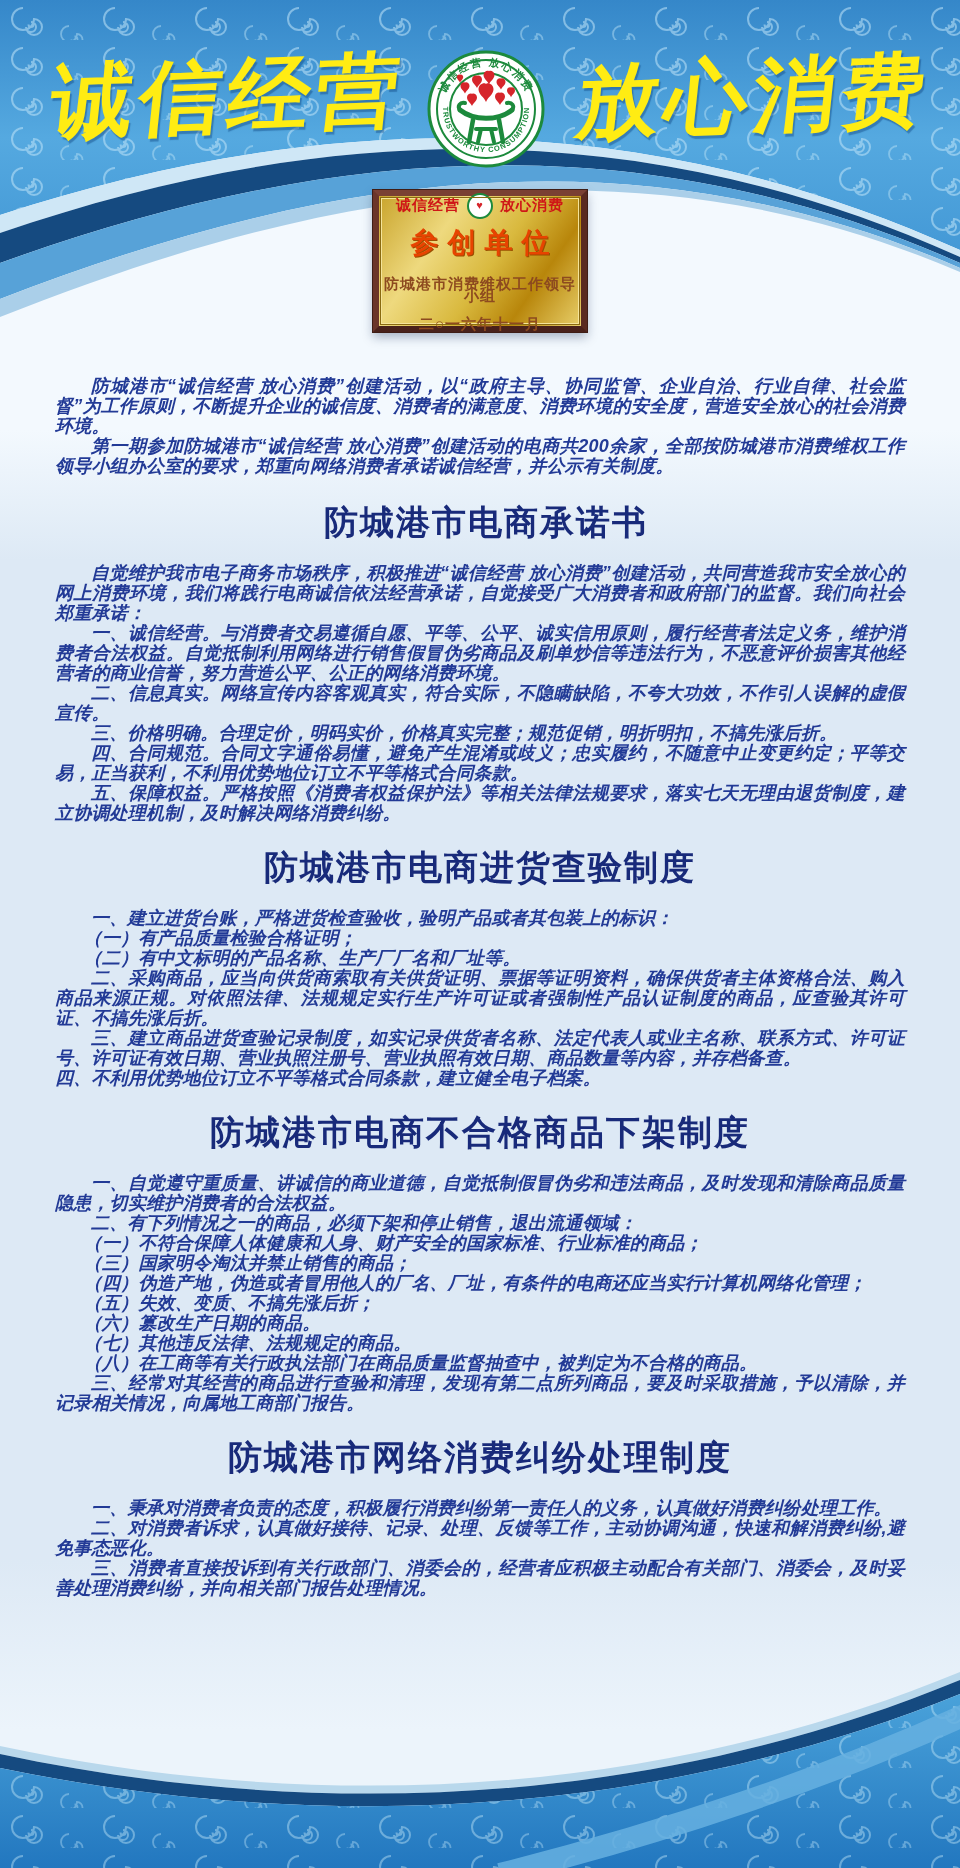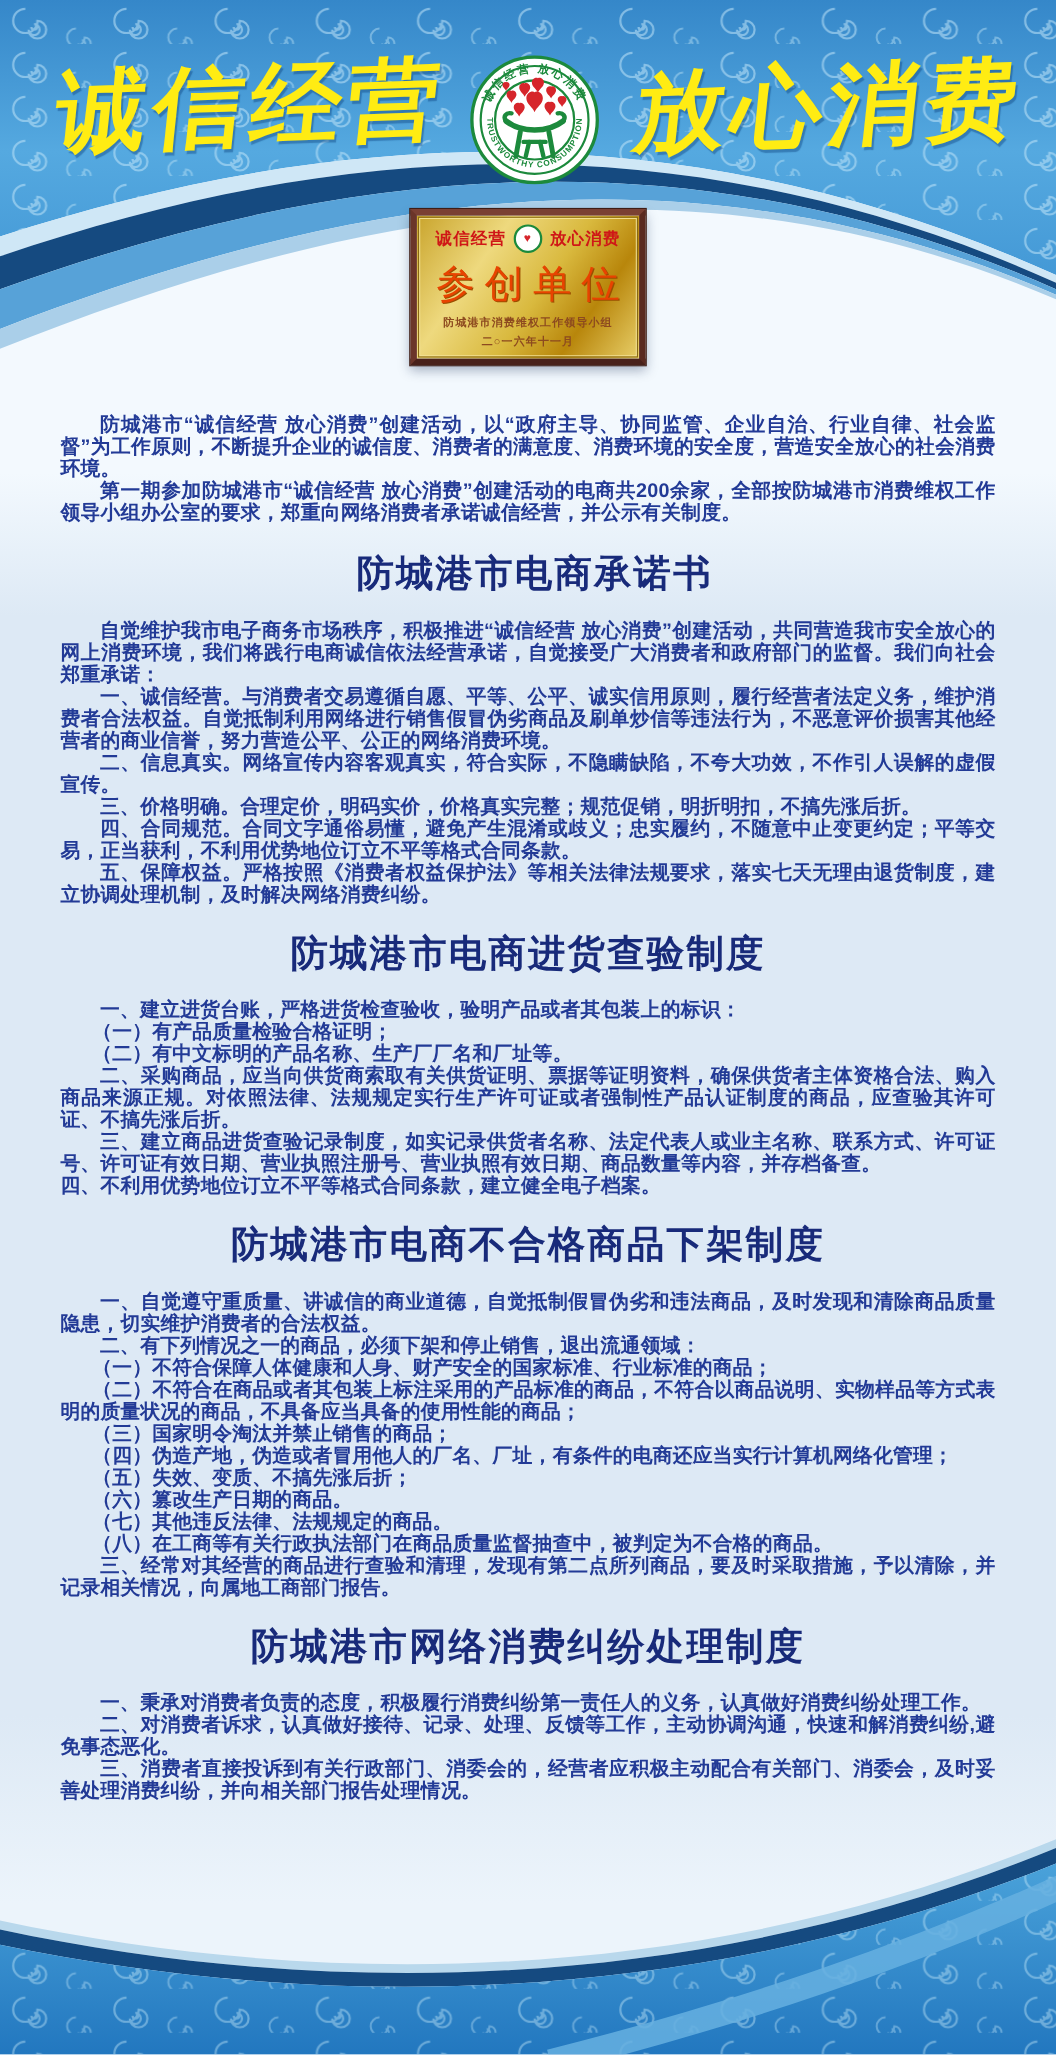--- a/index.html
+++ b/index.html
@@ -29,30 +29,30 @@
     box-shadow:0 5px 10px rgba(20,40,80,.35);
     display:flex;flex-direction:column;align-items:center;justify-content:center;
   }
   .plaque-inner{
     width:196px;height:124px;border:1px solid #f5e49a;outline:1px solid #8a6a10;
     display:flex;flex-direction:column;align-items:center;justify-content:center;gap:3px;
   }
   .plaque-row{display:flex;align-items:center;gap:7px;font-size:15px;font-weight:bold;color:#cf1717;letter-spacing:1px;}
   .plaque-logo{width:22px;height:22px;border:2px solid #1c8a3c;border-radius:50%;background:#fff;
     display:flex;align-items:center;justify-content:center;font-size:11px;color:#d6252b;line-height:1;}
-  .plaque-main{font-size:35px;font-weight:normal;color:#e84300;letter-spacing:9px;text-indent:9px;
+  .plaque-main{font-size:28px;font-weight:bold;color:#e84300;letter-spacing:9px;text-indent:9px;
     text-shadow:1px 1px 0 #9c4f00;margin-top:2px;}
-  .plaque-small{font-size:10px;font-weight:bold;color:#8d4a1f;letter-spacing:1px;line-height:12px;text-align:center;margin-top:3px;}
+  .plaque-small{font-size:15px;font-weight:bold;color:#8d4a1f;letter-spacing:1px;line-height:12px;text-align:center;margin-top:13px;}
   
   .content{position:absolute;top:0;left:0;width:100%;}
   .textblock{margin:0 55px;}
   .intro{margin-top:376px;}
   .content p{
     margin:0;text-indent:2em;font-size:18px;line-height:20px;font-weight:bold;
-    color:#223a96;text-align:justify;letter-spacing:0.2px;
+    color:#223a96;text-align:justify;letter-spacing:0.2px;font-style:italic;
   }
   .content p.ind0{text-indent:0;}
   .content p.ind15{text-indent:1.6em;}
   .sec-title{
     font-size:34px;line-height:38px;font-weight:bold;color:#182a7a;text-align:center;
     margin:25px 0 22px;letter-spacing:2px;
   }
   .sec-title.first{margin-top:27px;padding-left:12px;}
 </style>
 </head>
@@ -164,21 +164,20 @@
       <p>二、采购商品，应当向供货商索取有关供货证明、票据等证明资料，确保供货者主体资格合法、购入商品来源正规。对依照法律、法规规定实行生产许可证或者强制性产品认证制度的商品，应查验其许可证、不搞先涨后折。</p>
       <p>三、建立商品进货查验记录制度，如实记录供货者名称、法定代表人或业主名称、联系方式、许可证号、许可证有效日期、营业执照注册号、营业执照有效日期、商品数量等内容，并存档备查。</p>
       <p class="ind0">四、不利用优势地位订立不平等格式合同条款，建立健全电子档案。</p>
     </div>
 
     <div class="sec-title">防城港市电商不合格商品下架制度</div>
     <div class="textblock">
       <p>一、自觉遵守重质量、讲诚信的商业道德，自觉抵制假冒伪劣和违法商品，及时发现和清除商品质量隐患，切实维护消费者的合法权益。</p>
       <p>二、有下列情况之一的商品，必须下架和停止销售，退出流通领域：</p>
       <p class="ind15">（一）不符合保障人体健康和人身、财产安全的国家标准、行业标准的商品；</p>
-      <p class="ind15">（二）不符合在商品或者其包装上标注采用的产品标准的商品，不符合以商品说明、实物样品等方式表明的质量状况的商品，不具备应当具备的使用性能的商品；</p>
       <p class="ind15">（三）国家明令淘汰并禁止销售的商品；</p>
       <p class="ind15">（四）伪造产地，伪造或者冒用他人的厂名、厂址，有条件的电商还应当实行计算机网络化管理；</p>
       <p class="ind15">（五）失效、变质、不搞先涨后折；</p>
       <p class="ind15">（六）篡改生产日期的商品。</p>
       <p class="ind15">（七）其他违反法律、法规规定的商品。</p>
       <p class="ind15">（八）在工商等有关行政执法部门在商品质量监督抽查中，被判定为不合格的商品。</p>
       <p>三、经常对其经营的商品进行查验和清理，发现有第二点所列商品，要及时采取措施，予以清除，并记录相关情况，向属地工商部门报告。</p>
     </div>
 
     <div class="sec-title">防城港市网络消费纠纷处理制度</div>

